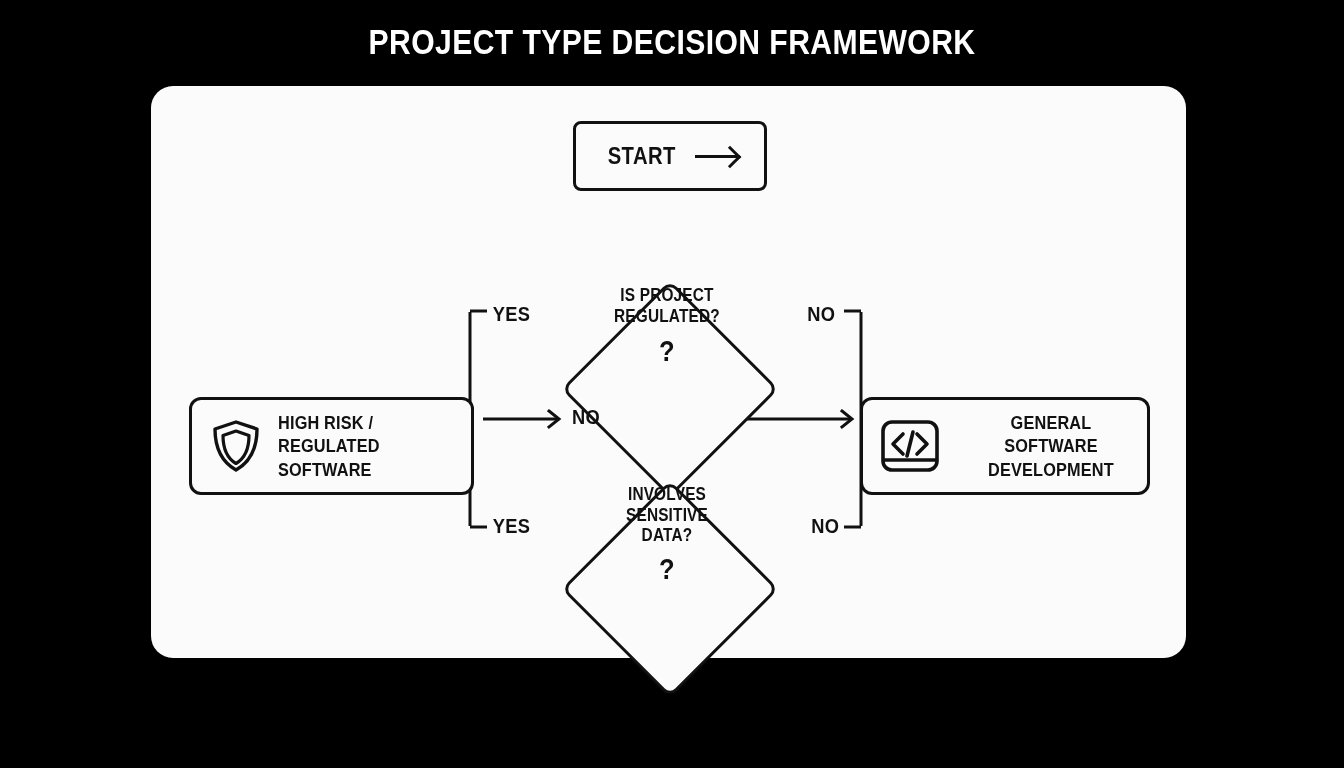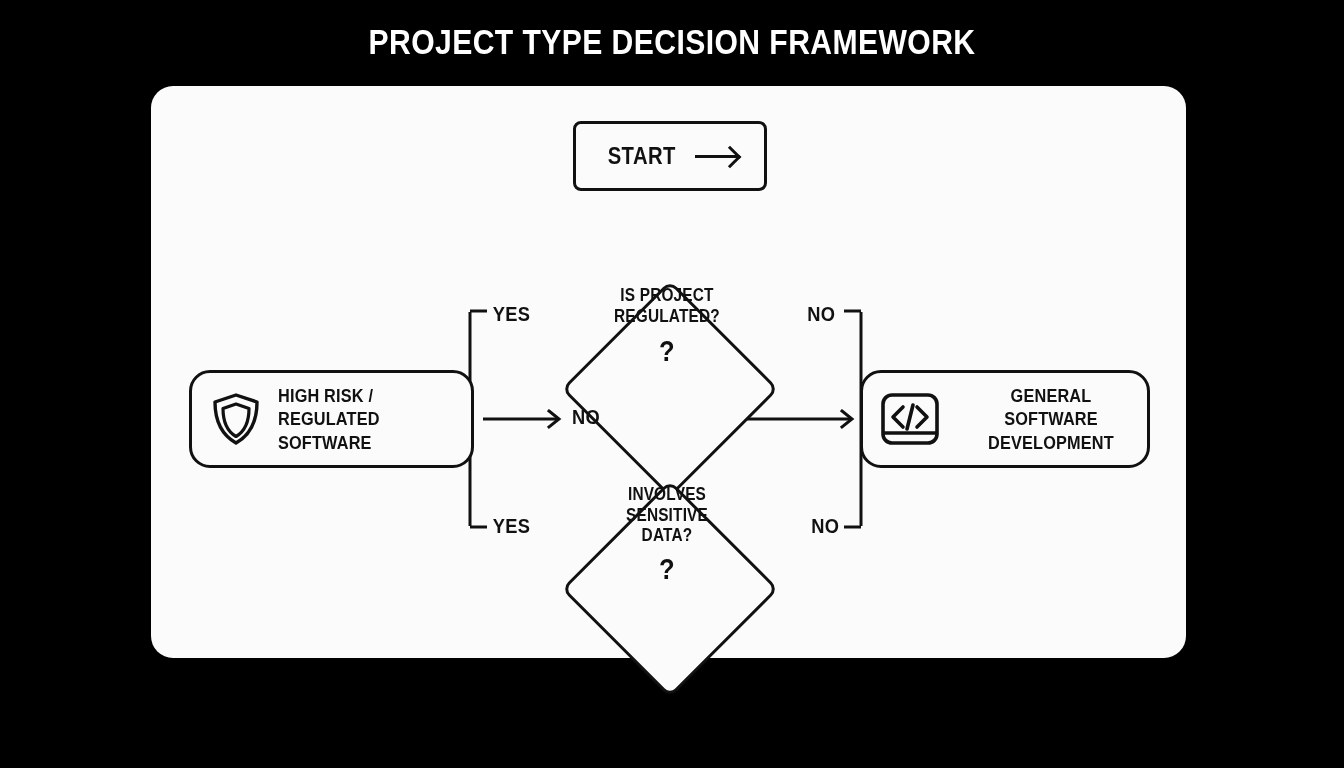--- a/index.html
+++ b/index.html
@@ -123,25 +123,26 @@
     line-height: 1;
     margin-top: 11px;
     color: #111111;
   }
   #diamond-2-content .qmark { margin-top: 9px; }
 
   
   .outcome-box {
     position: absolute;
     border: 3px solid #111111;
-    border-radius: 21px;
+    border-radius: 12px;
     background: #fbfbfb;
     display: flex;
     align-items: center;
     box-sizing: border-box;
+    margin-top: 27px;
   }
   #left-outcome {
     left: 189px;
     top: 370px;
     width: 285px;
     height: 98px;
     padding-left: 18px;
     gap: 16px;
   }
   #right-outcome {

